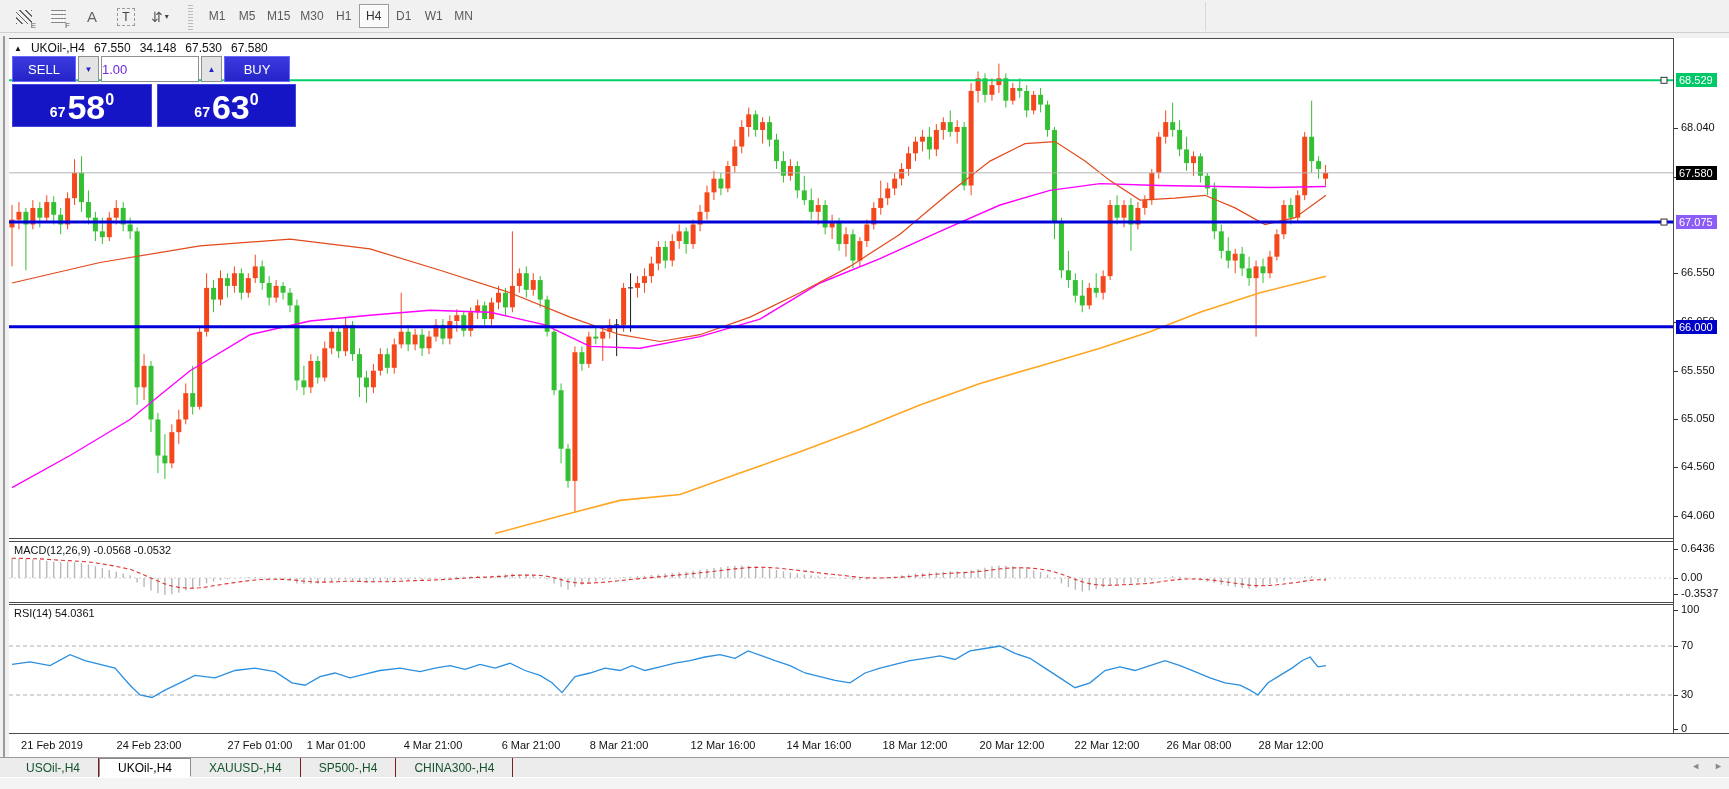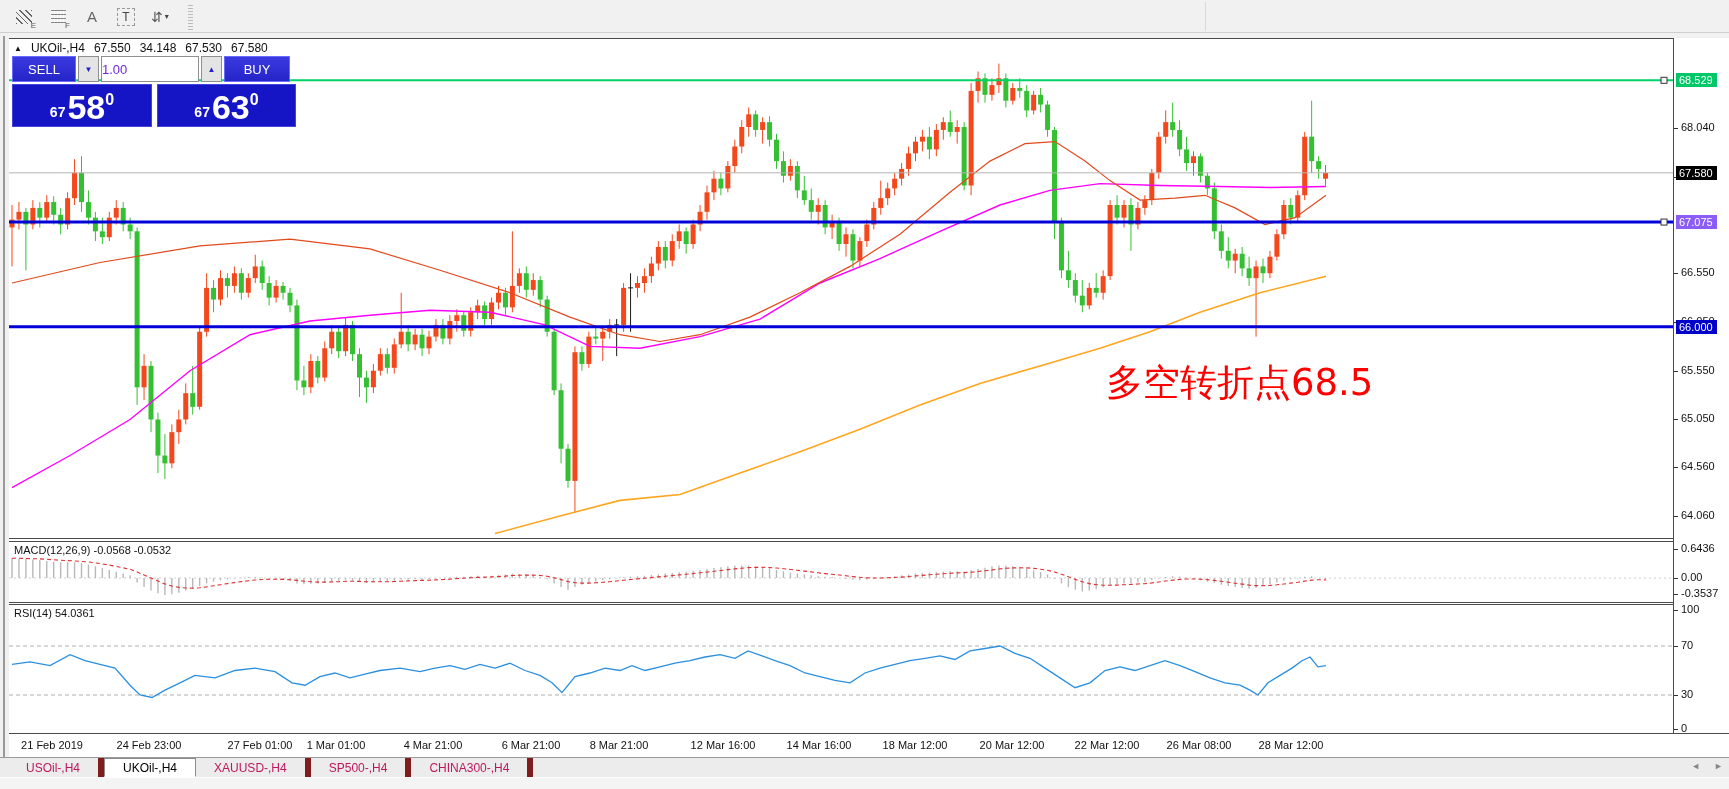--- a/index.html
+++ b/index.html
@@ -80,22 +80,22 @@
     font-family:"DejaVu Sans","Liberation Sans",sans-serif; z-index:25; white-space:nowrap; }
 
   
   .date-row { position:absolute; left:9px; top:734px; width:1720px; height:23px; background:#fff; }
   .date-label { position:absolute; top:5px; font-size:11px; color:#111; transform:translateX(-50%);
     white-space:nowrap; }
 
   
   .tabbar { position:absolute; left:0; top:757px; width:1729px; height:20px; background:#ececec;
     border-top:1px solid #9a9a9a; display:flex; align-items:stretch; padding-left:8px; }
-  .tab { padding:0 18px; font-size:12px; color:#be185d; display:flex; align-items:center;
-    border-right:6px solid #7f1d1d; position:relative; top:0; }
+  .tab { padding:0 18px; font-size:12px; color:#14532d; display:flex; align-items:center;
+    border-right:1px solid #7f1d1d; position:relative; top:0; }
   .tab.active { background:#fff; color:#000; border:1px solid #8a8a8a; border-bottom:1px solid #fff; }
   .tab-scroll { position:absolute; right:6px; top:3px; display:flex; gap:14px; color:#888;
     font-size:9px; }
   .statusbar { position:absolute; left:0; top:777px; width:1729px; height:12px; background:#f4f4f4;
     border-top:1px solid #fff; }
 </style>
 </head>
 <body>
 
 <div id="app">
@@ -113,20 +113,31 @@
       <span class="ticon" style="font-size:15px;color:#666;">A</span>
       <span class="ticon">
           <span class="tbox">T</span>
         </span>
       <span class="ticon">
           <span>⇵</span>
           <span class="caret">▾</span>
         </span>
     </div>
     <div class="tool-sep"></div>
+    <div class="tf-row" id="tf-row">
+        <div class="tf-btn">M1</div>
+        <div class="tf-btn">M5</div>
+        <div class="tf-btn">M15</div>
+        <div class="tf-btn">M30</div>
+        <div class="tf-btn">H1</div>
+        <div class="tf-btn active">H4</div>
+        <div class="tf-btn">D1</div>
+        <div class="tf-btn">W1</div>
+        <div class="tf-btn">MN</div>
+      </div>
     <div class="toolbar-sep2"></div>
   </div>
 
   <div class="win-left-border"></div>
   <div class="plot main-plot"></div>
   <div class="sep-a"></div>
   <div class="plot macd-plot"></div>
   <div class="sep-b"></div>
   <div class="plot rsi-plot"></div>
   <div class="bottom-line"></div>
@@ -784,21 +795,20 @@
     <div class="quote-panel qp-buy">
       <span class="q-small">67</span>
       <span class="q-big">63</span>
       <span class="q-sup">0</span>
     </div>
   </div>
 
   <div class="panel-label" style="top:544px;">MACD(12,26,9) -0.0568 -0.0532</div>
   <div class="panel-label" style="top:607px;">RSI(14) 54.0361</div>
 
-  <div class="annotation">多空转折点68.5</div>
 
   <div class="date-row" id="date-row">
       <div class="date-label" style="left: 43px;">21 Feb 2019</div>
       <div class="date-label" style="left: 140px;">24 Feb 23:00</div>
       <div class="date-label" style="left: 251px;">27 Feb 01:00</div>
       <div class="date-label" style="left: 327px;">1 Mar 01:00</div>
       <div class="date-label" style="left: 424px;">4 Mar 21:00</div>
       <div class="date-label" style="left: 522px;">6 Mar 21:00</div>
       <div class="date-label" style="left: 610px;">8 Mar 21:00</div>
       <div class="date-label" style="left: 714px;">12 Mar 16:00</div>

